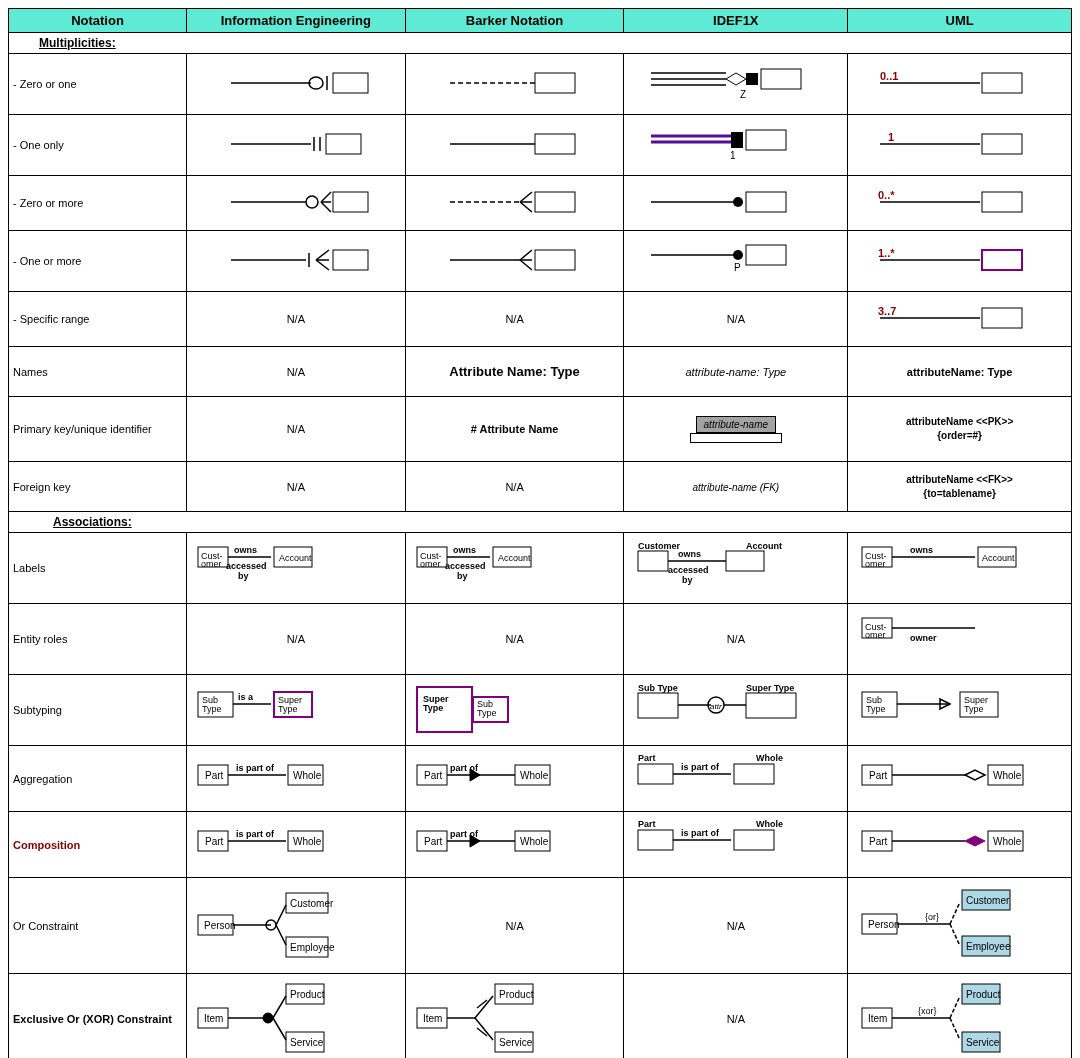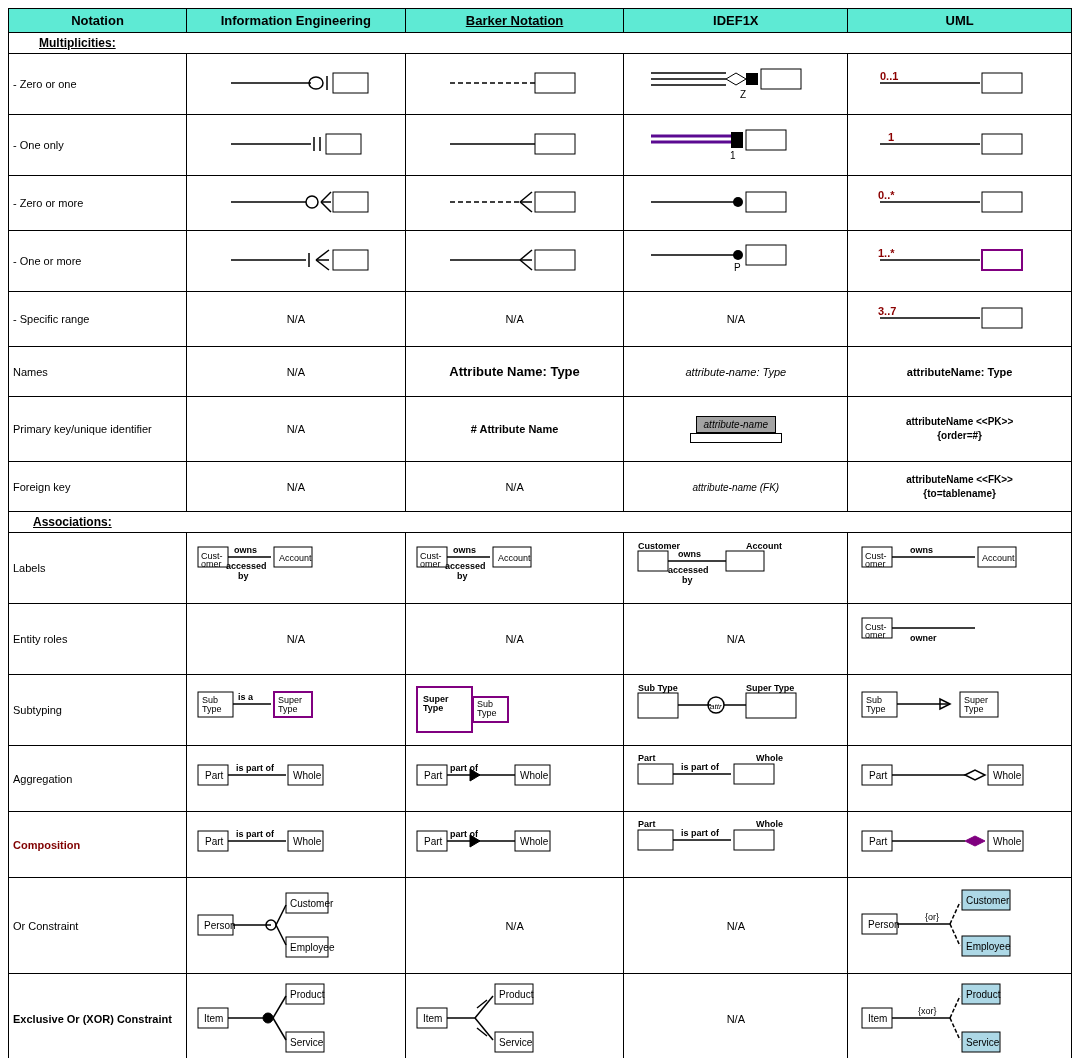--- a/index.html
+++ b/index.html
@@ -5,21 +5,21 @@
     * { box-sizing: border-box; margin: 0; padding: 0; }
     body { font-family: Arial, sans-serif; font-size: 11px; background: #fff; color: #000; }
     
     .page { width: 1080px; min-height: 1058px; padding: 8px; }
     
     table.main-table { width: 100%; border-collapse: collapse; table-layout: fixed; }
     table.main-table td, table.main-table th { border: 1px solid #000; padding: 4px; vertical-align: middle; }
     
     .col-notation { width: 175px; }
     .col-ie { width: 215px; }
-    .col-barker { width: 215px; text-decoration: underline; }
+    .col-barker { width: 215px; }
     .col-idef { width: 220px; }
     .col-uml { width: 220px; }
     
     th { text-align: center; font-weight: bold; font-size: 13px; background: #5eead4; }
     
     .section-header { font-weight: bold; text-decoration: underline; font-size: 12px; margin-left: 24px; }
     .row-label { font-size: 11px; padding-left: 4px; }
     
     
     .diagram-cell { text-align: center; }
@@ -295,21 +295,21 @@
         </td>
         <td class="diagram-cell">
           <span style="font-style:italic; font-size:10px;">attribute-name (FK)</span>
         </td>
         <td class="diagram-cell">
           <div style="font-weight:bold; font-size:10px; line-height:1.4;">attributeName &lt;&lt;FK&gt;&gt;<br><span style="font-weight:bold;">{to=tablename}</span></div>
         </td>
       </tr>
 
       <tr>
-        <td colspan="5" style="border: 1px solid #000; padding: 3px 0;">
+        <td colspan="5" style="border: 1px solid #000; padding: 3px 20px;">
           <span class="section-header">Associations:</span>
         </td>
       </tr>
 
       <tr class="assoc-row">
         <td class="row-label">Labels</td>
         <td class="diagram-cell">
           <svg width="200" height="60">
             <rect x="2" y="10" width="30" height="20" fill="none" stroke="#000" stroke-width="1"></rect>
             <text x="5" y="22" font-size="9">Cust-</text>

